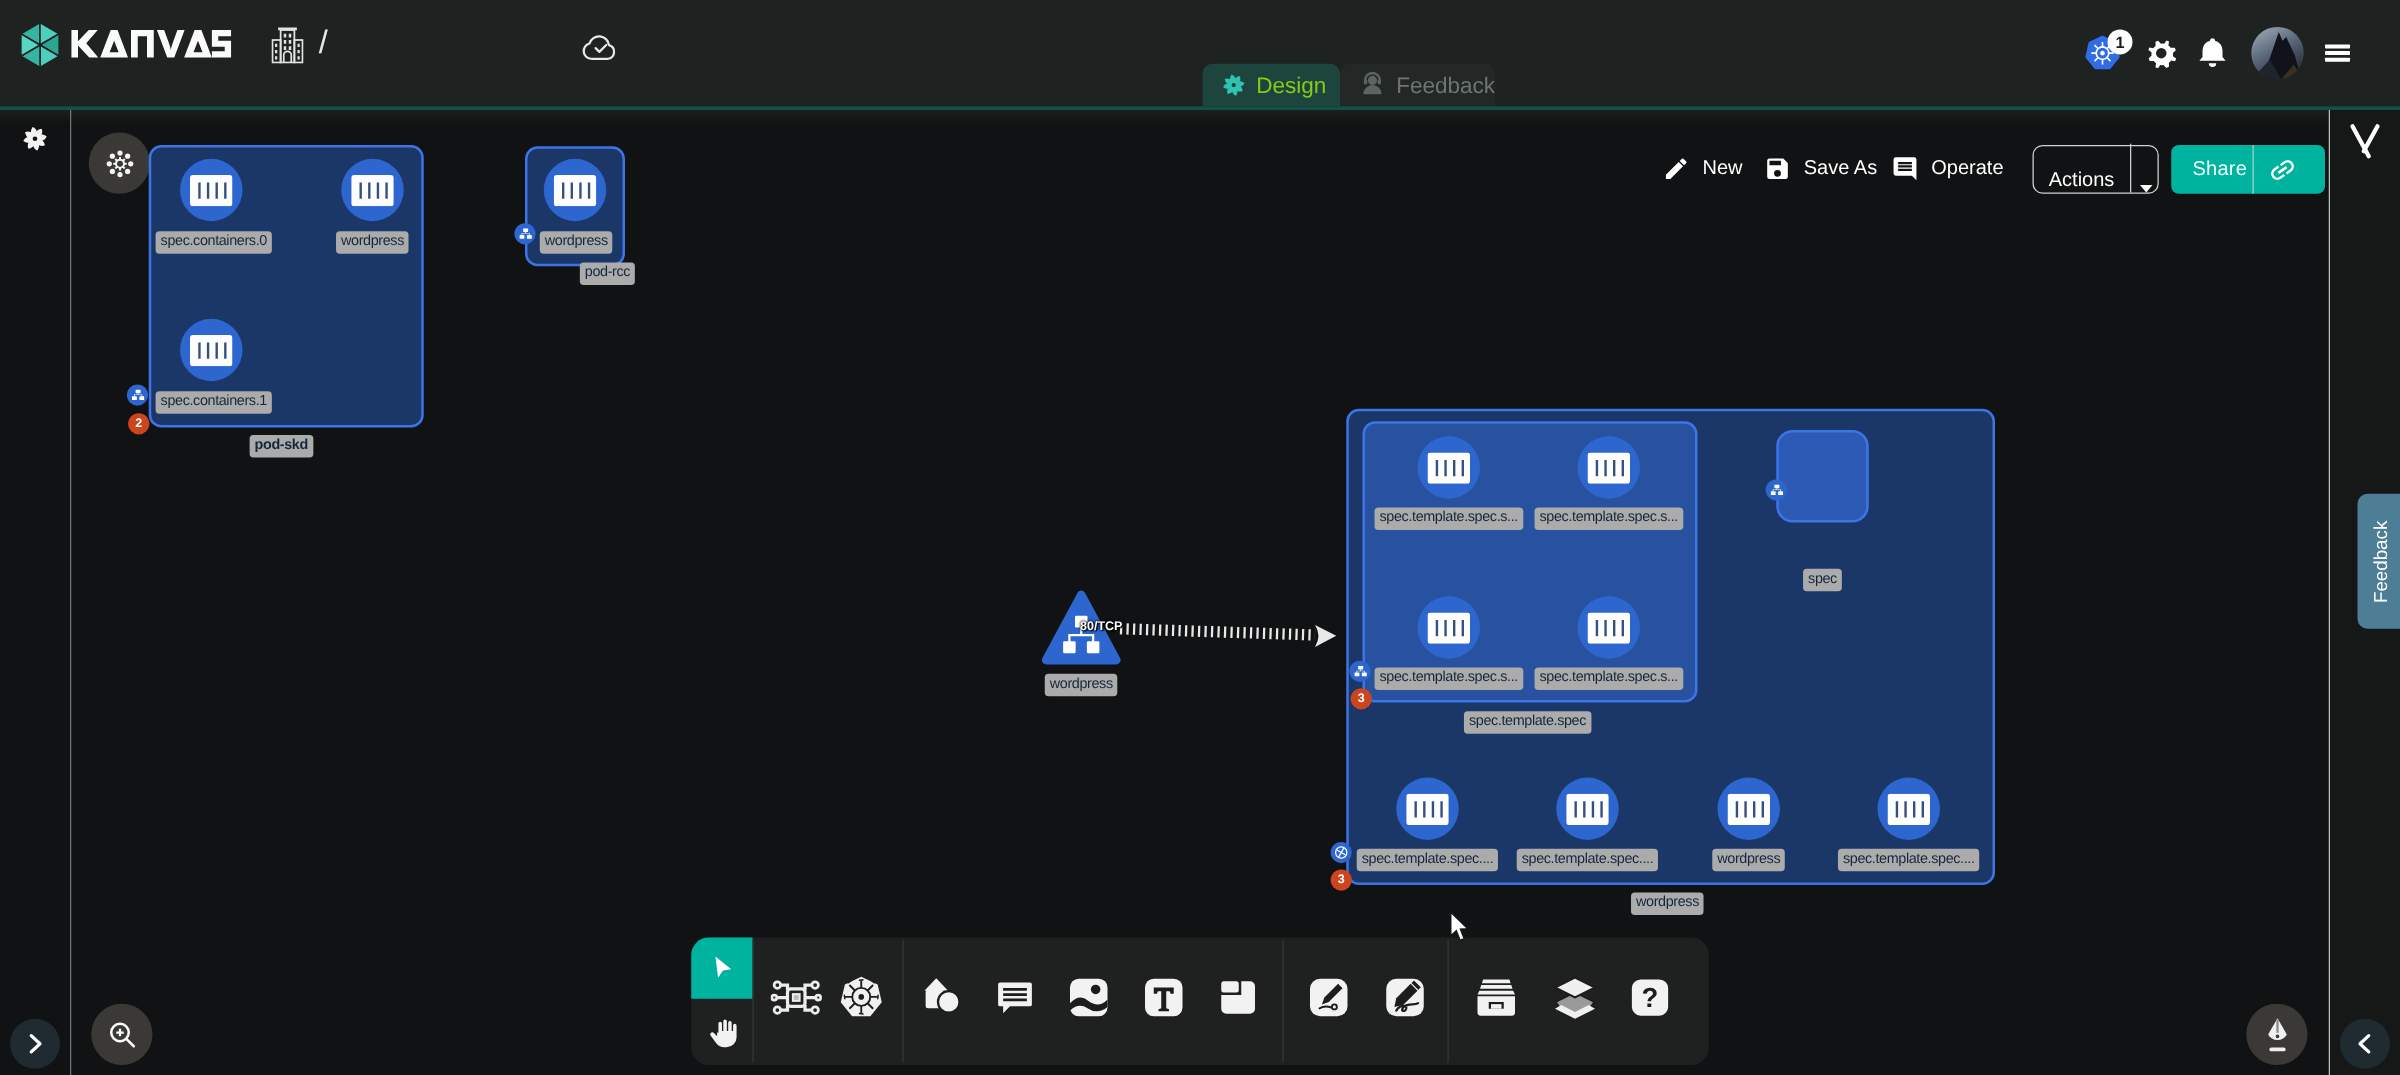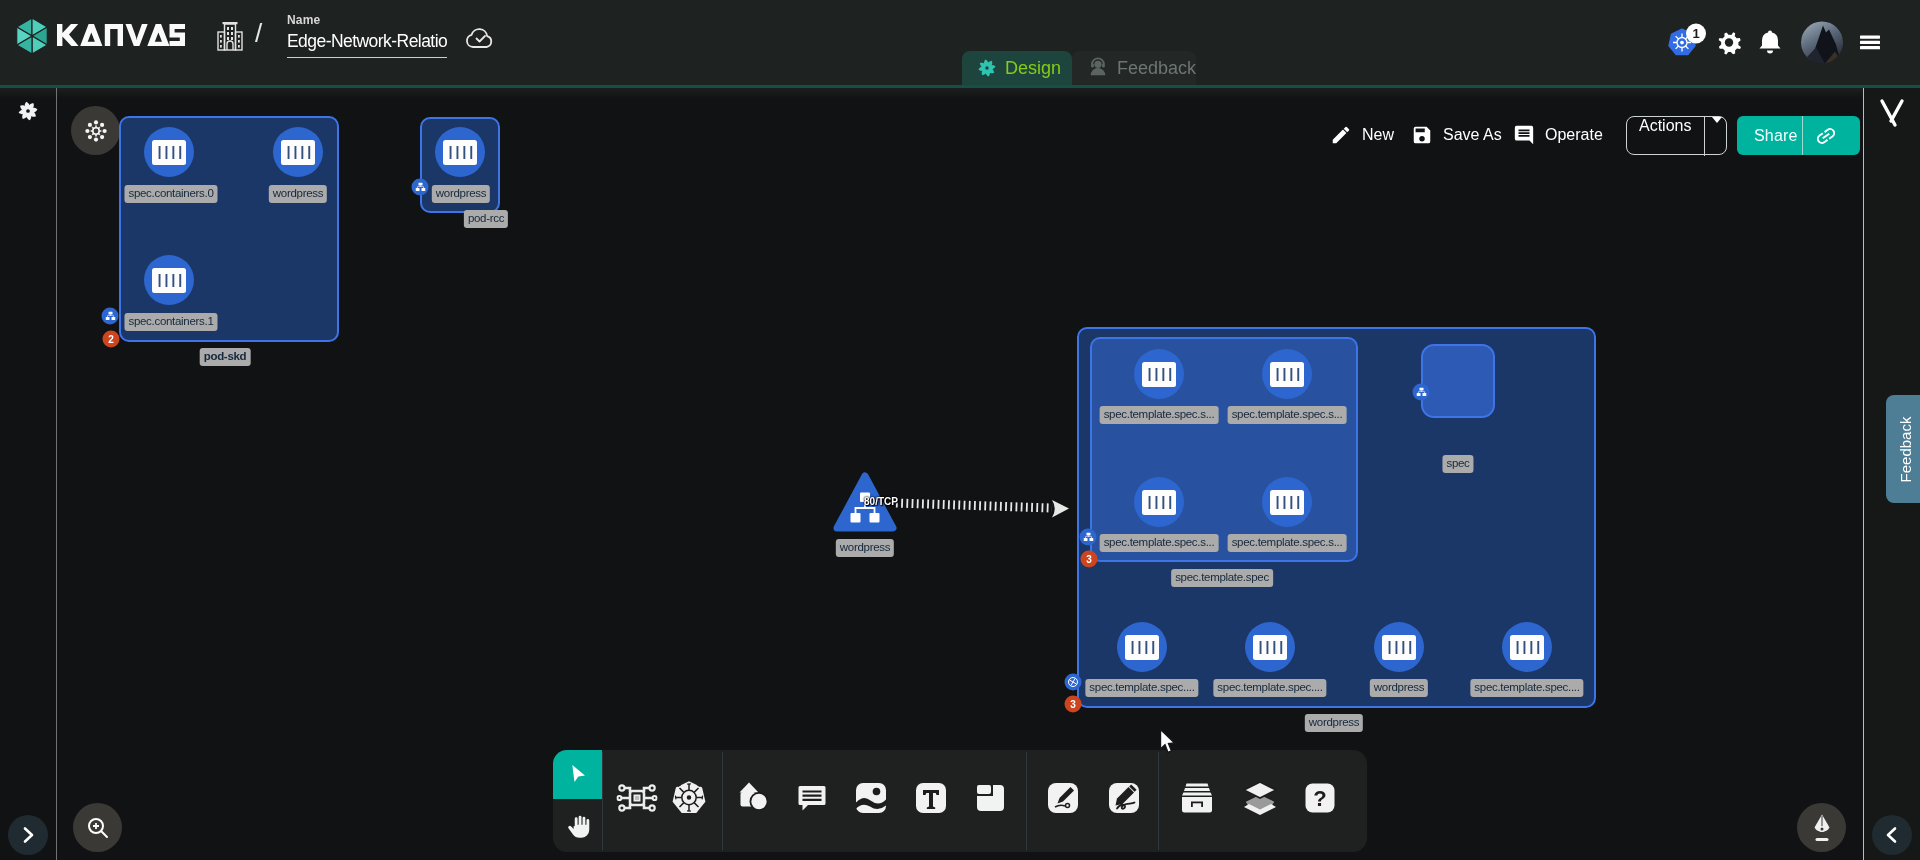--- a/index.html
+++ b/index.html
@@ -36,21 +36,21 @@
 
   
   #leftdivider { position:absolute; left:56px; top:88px; width:1px; height:772px; background:#8f9492; opacity:.75; }
   #rightpanel { position:absolute; left:1864px; top:88px; width:56px; height:772px; background:#161818; }
   #rightdivider { position:absolute; left:1863px; top:88px; width:1px; height:772px; background:#b9bdbc; }
 
   
   .actword { color:#fff; font-size:16px; }
   .rowitem { position:absolute; display:flex; align-items:center; }
   #btn-actions { position:absolute; left:1626px; top:116px; width:101px; height:39px;
-     border:1px solid #cdd4d2; border-radius:8px; display:flex; align-items:flex-start; color:#fff; }
+     border:1px solid #cdd4d2; border-radius:8px; display:flex; align-items:flex-end; color:#fff; }
   #btn-actions .alab { font-size:16px; margin-left:12px; }
   #btn-actions .sep { width:1px; height:39px; background:#cdd4d2; margin-left:13px; }
   #btn-actions .tri { width:0; height:0; border-left:5.5px solid transparent; border-right:5.5px solid transparent;
      border-top:6.5px solid #fff; margin-left:7px; }
   #btn-share { position:absolute; left:1737px; top:116px; width:123px; height:39px; background:#00b39f;
      border-radius:6px; display:flex; align-items:center; }
   #btn-share .slab { color:#f4fffd; font-size:16px; font-weight:400; margin-left:17px; width:46px; letter-spacing:.2px; }
   #btn-share .sep { width:1px; height:39px; background:#9fd8cf; margin-left:2px; }
 
   
@@ -130,25 +130,20 @@
           <rect x="14" y="16" width="2" height="3"></rect>
         <rect x="3" y="14" width="1.8" height="2.6"></rect>
           <rect x="3" y="19" width="1.8" height="2.6"></rect>
           <rect x="3" y="24" width="1.8" height="2.6"></rect>
         <rect x="21" y="14" width="1.8" height="2.6"></rect>
           <rect x="21" y="19" width="1.8" height="2.6"></rect>
           <rect x="21" y="24" width="1.8" height="2.6"></rect>
       </g>
     </svg>
     <div id="slash">/</div>
-    <div id="namefield">
-      <div class="lbl">Name</div>
-      <div class="val">Edge-Network-Relatio</div>
-      <div class="ul"></div>
-    </div>
     <svg id="cloudok" width="30" height="24" viewBox="0 0 30 24">
       <path d="M8 21 a6.2 6.2 0 0 1 -1.4 -12.2 a8 8 0 0 1 15.6 1.3 a5.6 5.6 0 0 1 -0.6 10.9 Z" fill="none" stroke="#e8e8e8" stroke-width="1.8" stroke-linejoin="round"></path>
       <path d="M11.5 12.5 l3 3 5.5 -5.5" fill="none" stroke="#e8e8e8" stroke-width="1.8" stroke-linecap="round" stroke-linejoin="round"></path>
     </svg>
 
     <div id="tabs">
       <div class="tab design">
         <svg class="ic" width="20" height="20" viewBox="0 0 20 20">
           <g fill="#2ec4b0">
             <path d="M10 10 C6.9 8.8 5.9 4.9 8.3 1.5 C11.7 2.7 12.5 7 10 10" transform="rotate(0 10 10)"></path>

